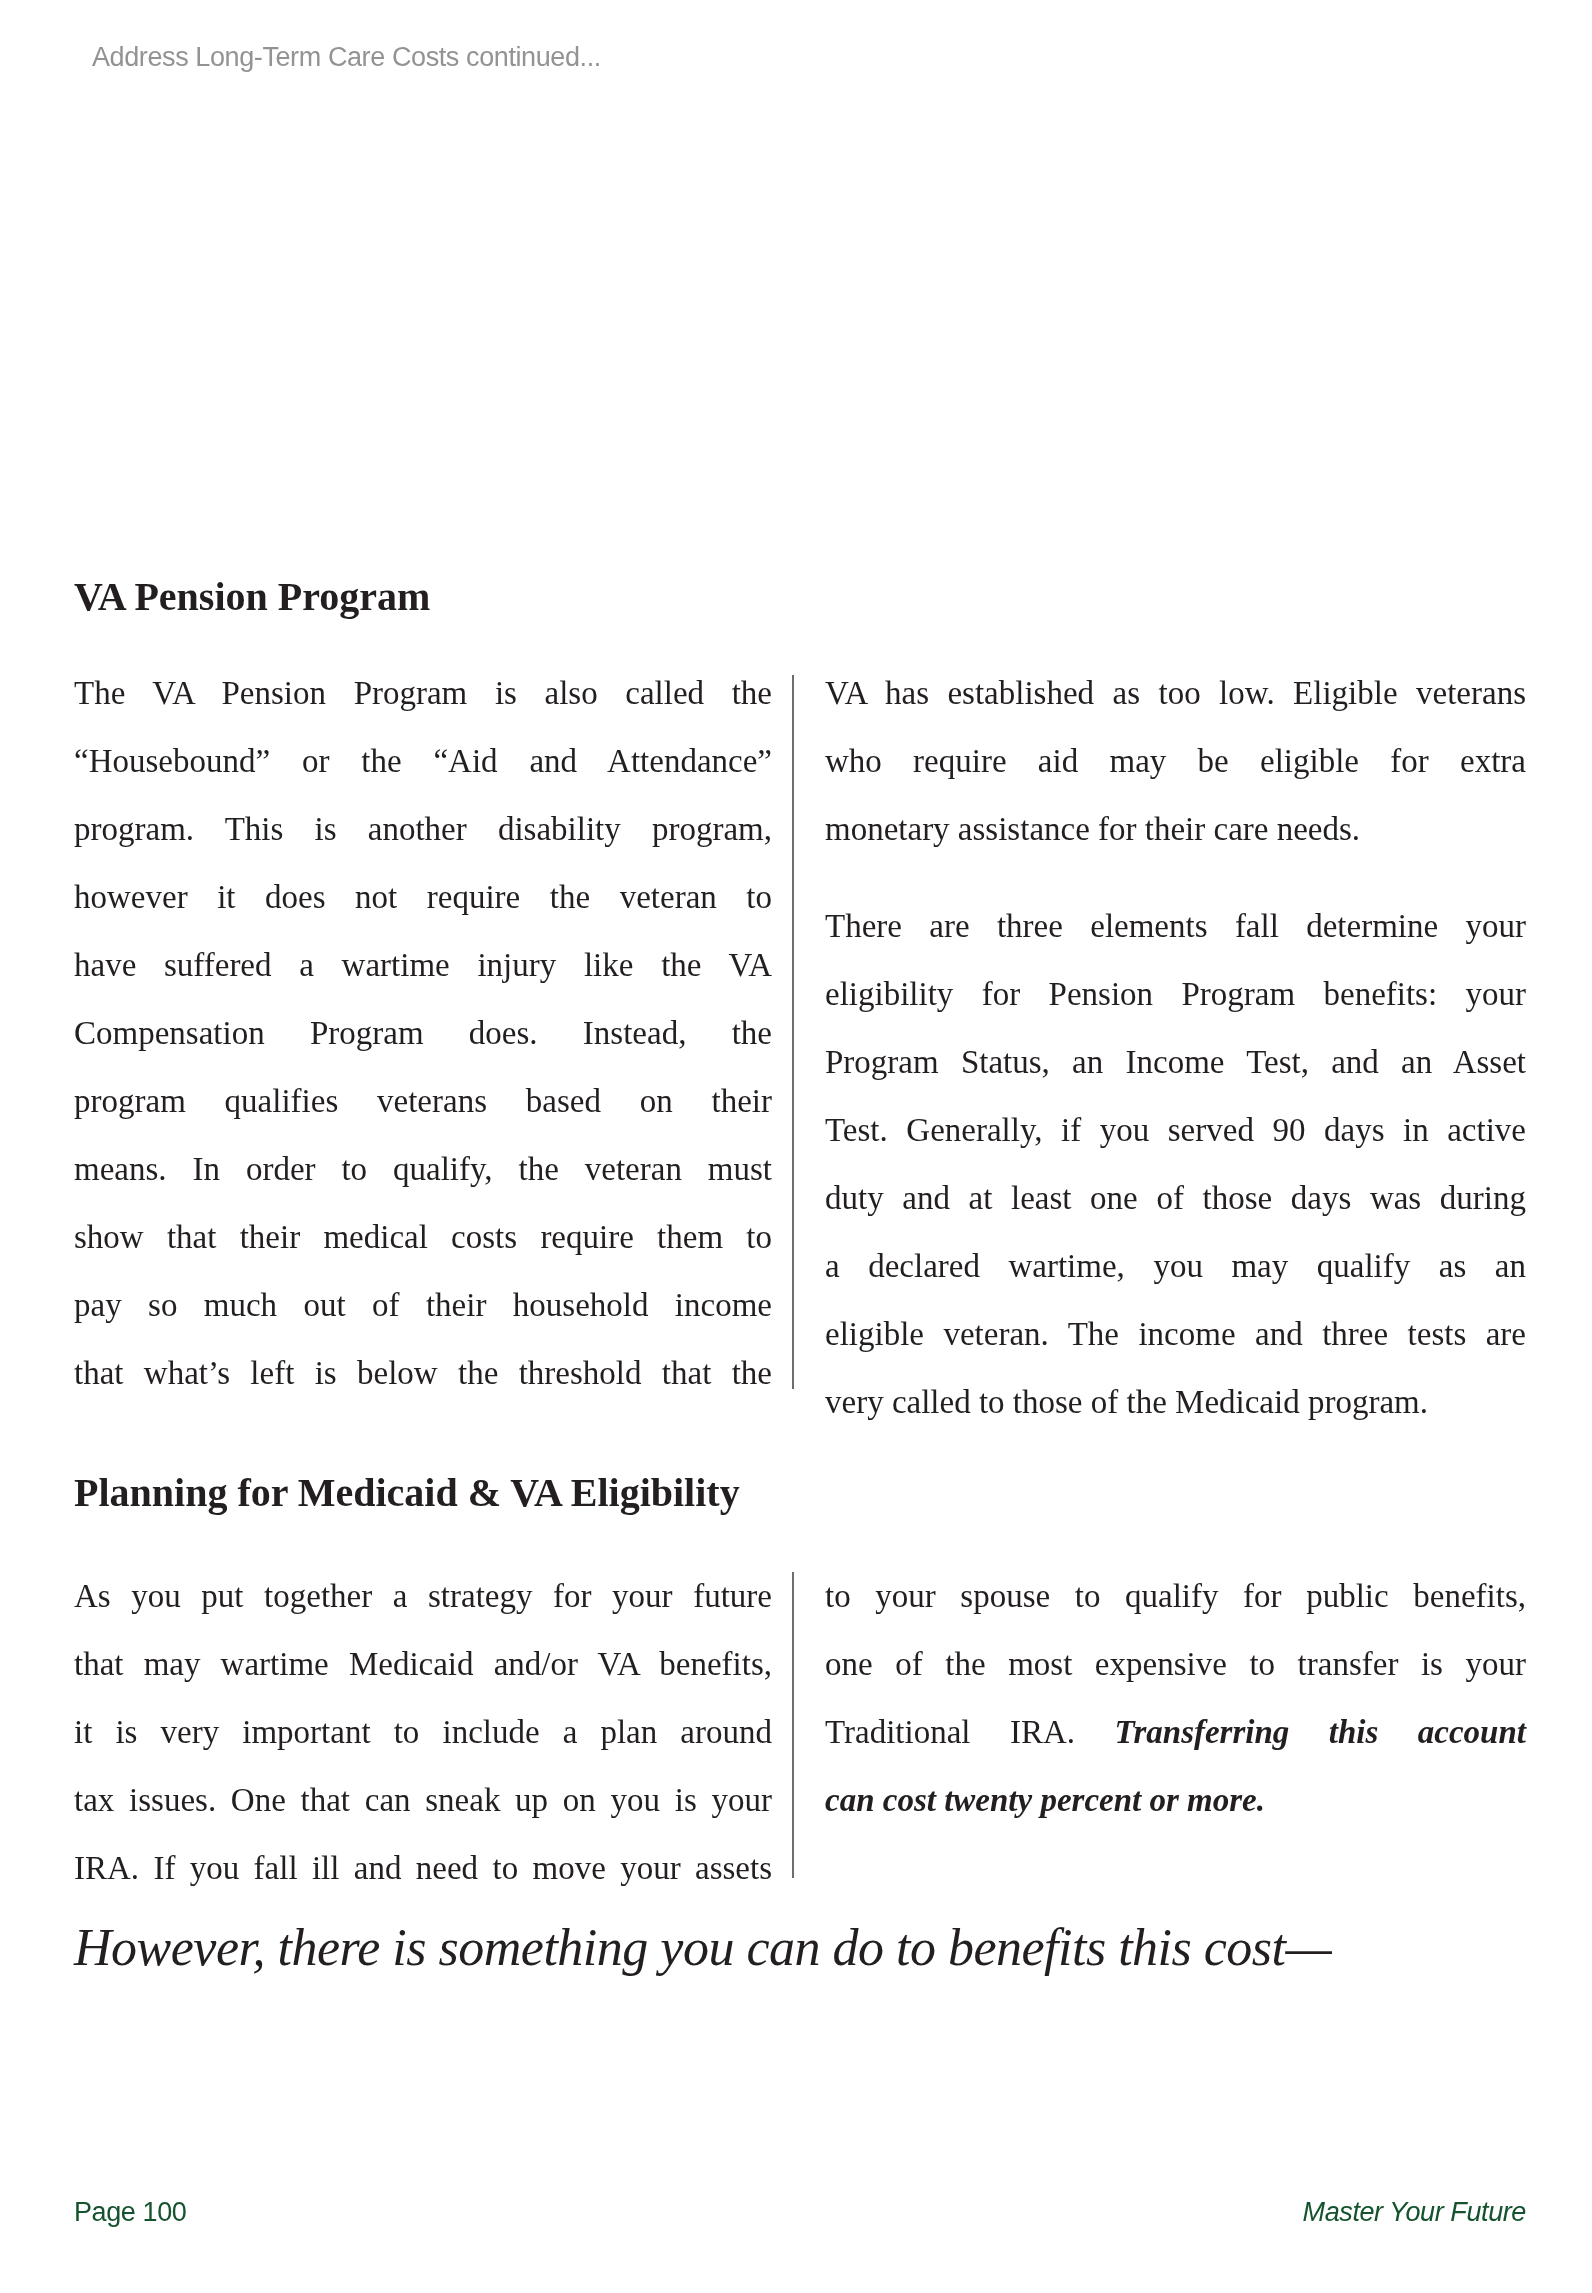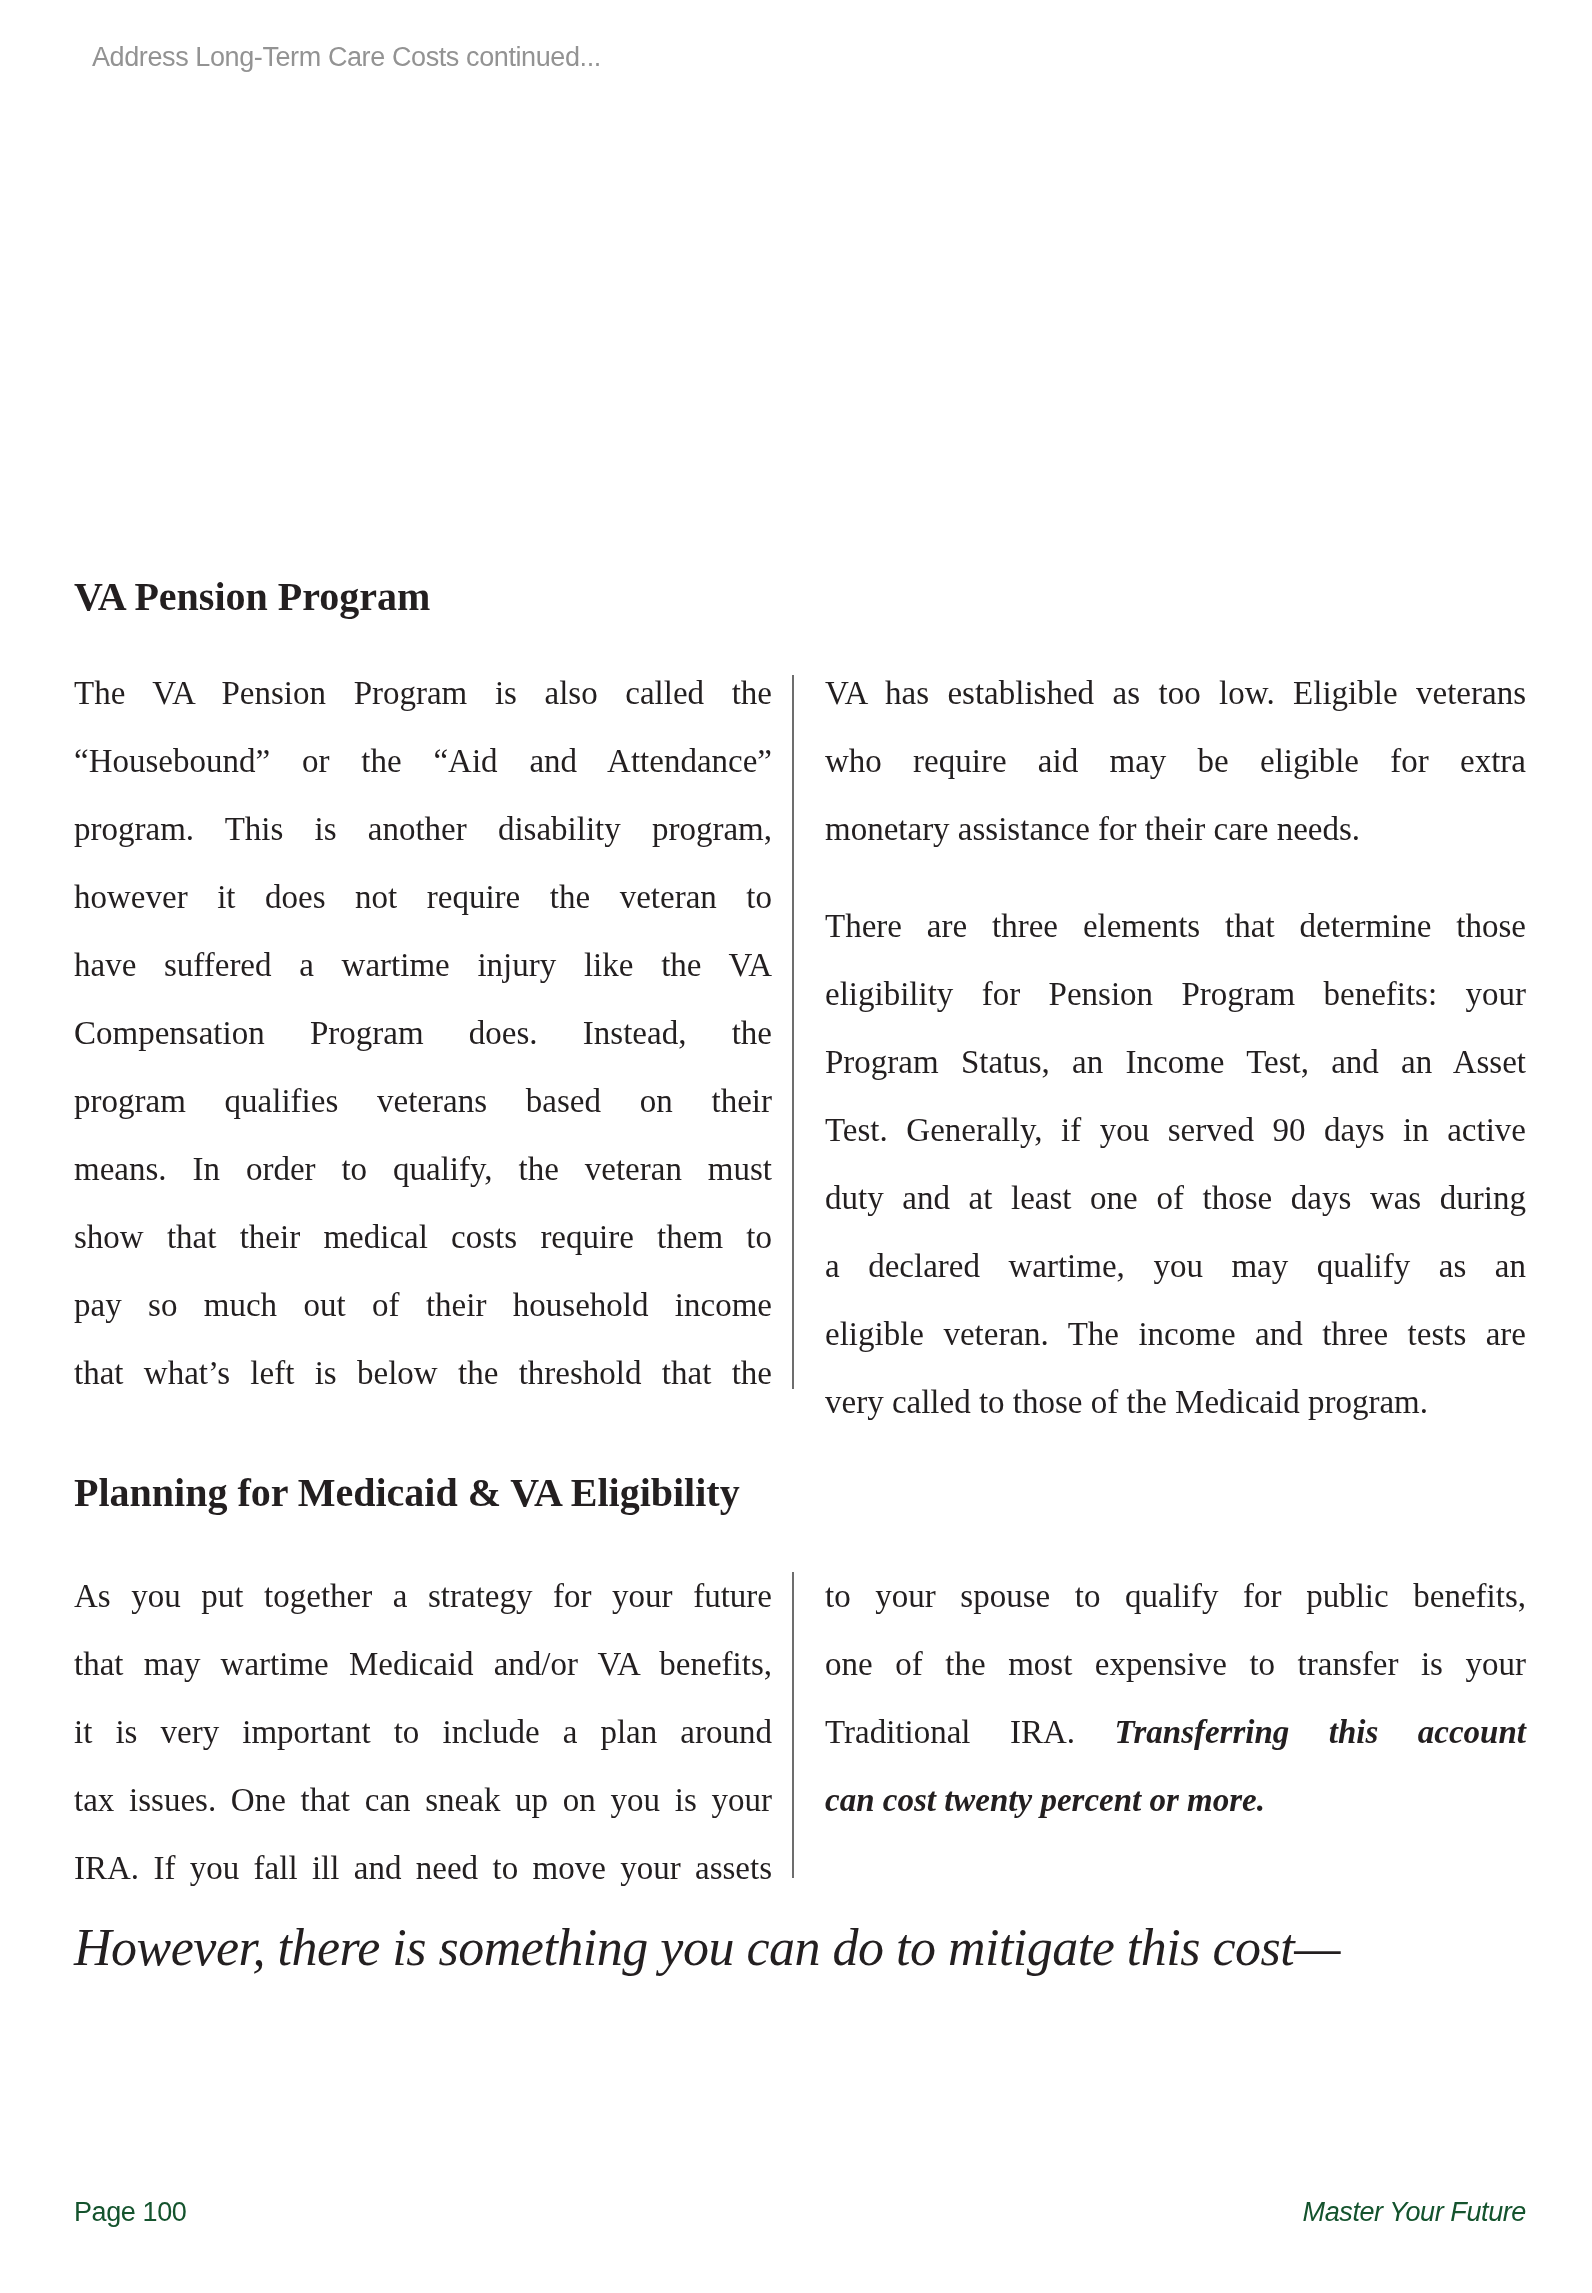--- a/index.html
+++ b/index.html
@@ -64,21 +64,21 @@
 
 <div class="abs divider" style="top:675px; height:714px;"></div>
 
 <div class="abs col col-right" style="top:659px;">
   <p>VA has established as too low. Eligible veterans</p>
   <p>who require aid may be eligible for extra</p>
   <p class="last">monetary assistance for their care needs.</p>
 </div>
 
 <div class="abs col col-right" style="top:892px;">
-  <p>There are three elements that determine those</p>
+  <p>There are three elements fall determine your</p>
   <p>eligibility for Pension Program benefits: your</p>
   <p>Program Status, an Income Test, and an Asset</p>
   <p>Test. Generally, if you served 90 days in active</p>
   <p>duty and at least one of those days was during</p>
   <p>a declared wartime, you may qualify as an</p>
   <p>eligible veteran. The income and three tests are</p>
   <p class="last">very called to those of the Medicaid program.</p>
 </div>
 
 <div class="abs h" style="top:1469px;">Planning for Medicaid &amp; VA Eligibility</div>
@@ -93,17 +93,17 @@
 
 <div class="abs divider" style="top:1572px; height:306px;"></div>
 
 <div class="abs col col-right" style="top:1562px;">
   <p>to your spouse to qualify for public benefits,</p>
   <p>one of the most expensive to transfer is your</p>
   <p><span>Traditional IRA. </span><span class="em-bi">Transferring this account</span></p>
   <p class="last"><span class="em-bi">can cost twenty percent or more.</span></p>
 </div>
 
-<div class="abs callout">However, there is something you can do to mitigate this cost—</div>
+<div class="abs callout">However, there is something you can do to benefits this cost—</div>
 
 <div class="abs footer footer-left">Page 100</div>
 <div class="abs footer footer-right">Master Your Future</div>
 
 
 </body></html>

